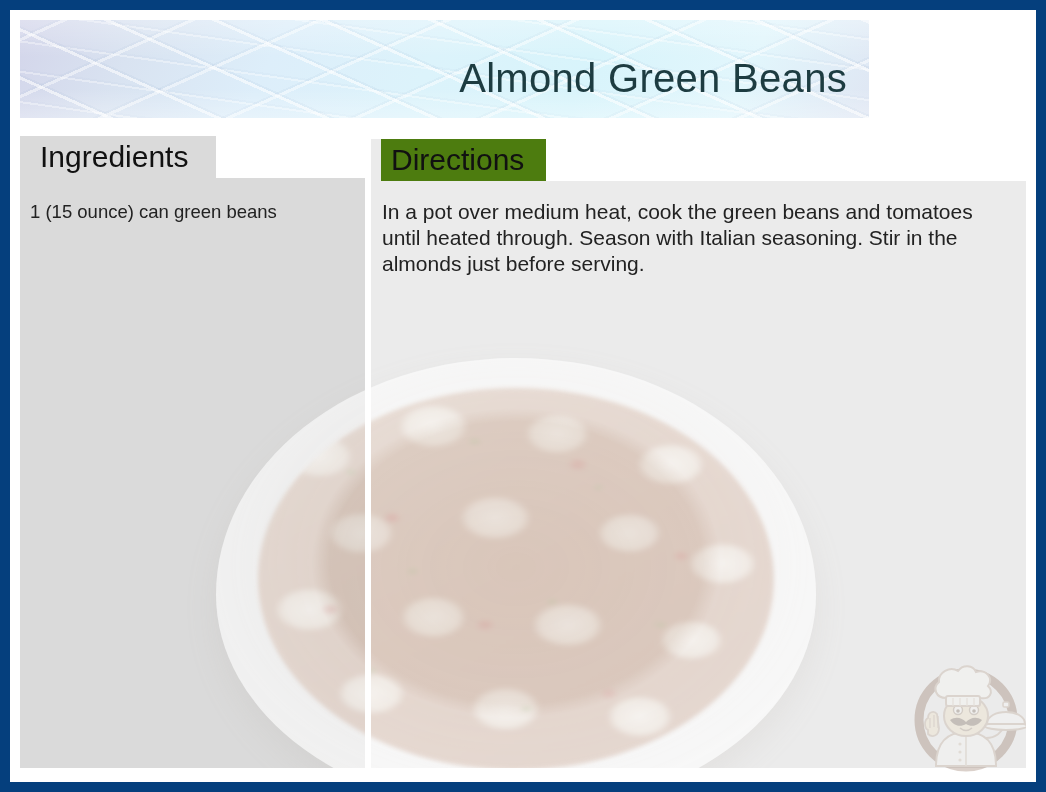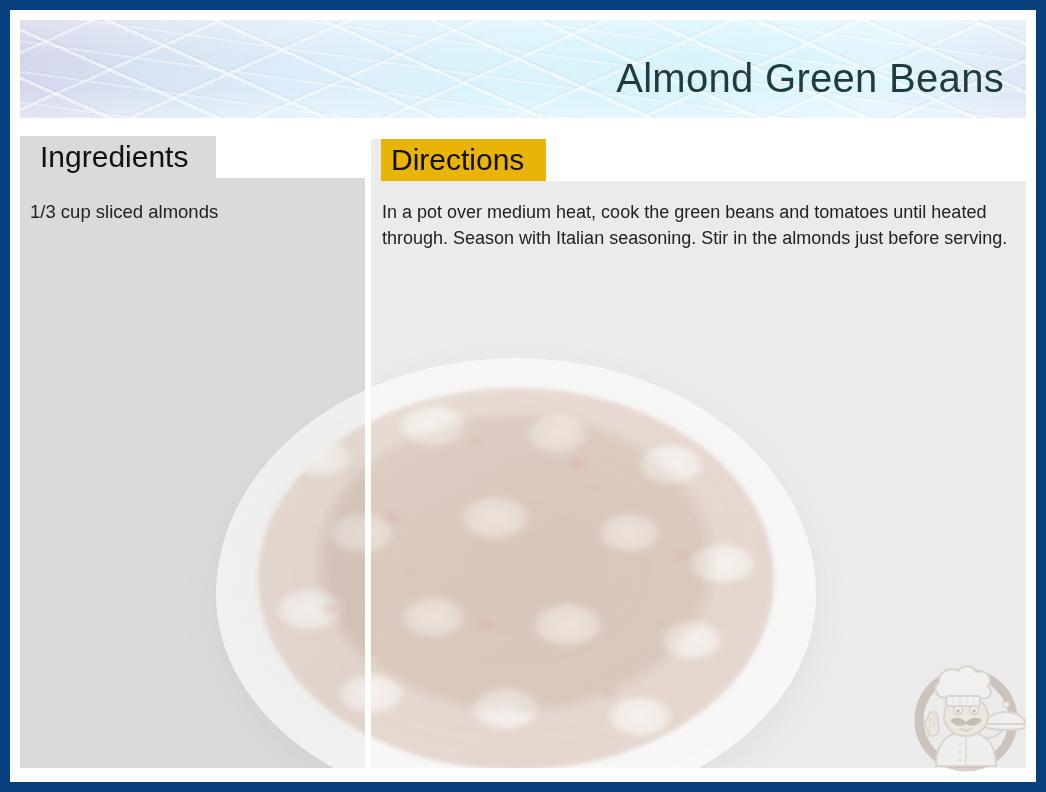--- a/index.html
+++ b/index.html
@@ -26,21 +26,21 @@
     width: 1026px;
     height: 772px;
     background: #ffffff;
     overflow: hidden;
   }
   
   .banner {
     position: absolute;
     left: 10px;
     top: 10px;
-    width: 1006px;
+    width: 849px;
     height: 98px;
     overflow: hidden;
     background:
       linear-gradient(115deg,
         #d3d5ea 0%,
         #d9e3f1 14%,
         #ddeefa 30%,
         #dcf3fb 48%,
         #d8f4fb 66%,
         #e2f6fc 84%,
@@ -217,21 +217,21 @@
     width: 149px;
     height: 42px;
     background: #ffffff;
     z-index: 7;
   }
   .tab-directions {
     left: 361px;
     top: 3px;
     width: 165px;
     height: 42px;
-    background: #eab308;
+    background: #4d7c0f;
     font-size: 30px;
     line-height: 42px;
     padding-left: 10px;
     box-sizing: border-box;
   }
   .tab-directions-gap {
     position: absolute;
     left: 351px;
     top: 0px;
     width: 655px;
@@ -262,21 +262,21 @@
   }
   .ingredients-body .line {
     white-space: normal;
   }
   .directions-body {
     position: absolute;
     z-index: 9;
     left: 362px;
     top: 63px;
     width: 630px;
-    font-size: 18px;
+    font-size: 21px;
     line-height: 26px;
     color: #222222;
   }
 
   
   .chef-logo {
     position: absolute;
     right: 10px;
     bottom: 8px;
     width: 120px;
@@ -311,21 +311,21 @@
       <div class="panel-divider"></div>
 
       <div class="tab-ingredients-gap"></div>
       <div class="tab tab-ingredients">Ingredients</div>
 
       <div class="tab-directions-gap"></div>
       <div class="tab-directions-gap2"></div>
       <div class="tab tab-directions">Directions</div>
 
       <div class="ingredients-body">
-        <div class="line">1/3 cup sliced almonds</div>
+        <div class="line">1 (15 ounce) can green beans</div>
       </div>
 
       <div class="directions-body">In a pot over medium heat, cook the green beans and tomatoes until heated through. Season with Italian seasoning. Stir in the almonds just before serving.</div>
     </div>
 
     <svg class="chef-logo" viewBox="0 0 120 120">
       <circle cx="60" cy="66" r="47" fill="none" stroke="#8a6a55" stroke-width="9"></circle>
 
       <path d="M30 112 C30 88 42 78 60 78 C78 78 90 88 90 112 Z" fill="#fbfaf7" stroke="#b7a08c" stroke-width="2"></path>
       <path d="M60 80 L60 112" stroke="#cbbaa6" stroke-width="1.6" fill="none"></path>

